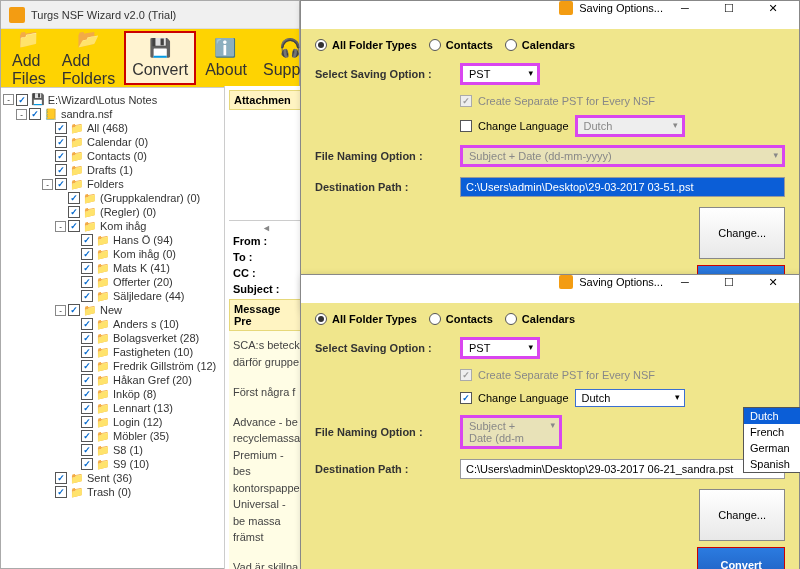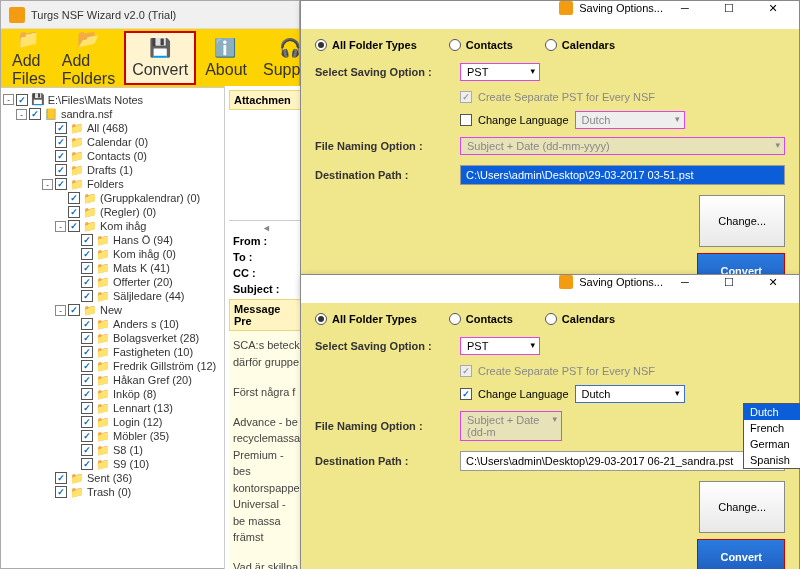--- a/index.html
+++ b/index.html
@@ -26,28 +26,28 @@
 .preview-hdr{background:#fff4c2;padding:3px 4px;font-weight:bold;border:1px solid #e6d87a}
 .preview-body{background:#fffde5;padding:6px 4px;font-size:9px;color:#444;line-height:1.5}
 .preview-lbl{font-weight:bold;text-align:left;padding:2px 4px}
 .dialog{position:absolute;width:500px;background:#f0e68c;border:1px solid #888;box-shadow:2px 2px 8px rgba(0,0,0,0.2)}
 .dlg-title{background:#fff;height:28px;display:flex;align-items:center;justify-content:flex-end;padding:0 4px 14px 8px}
 .dlg-title-left{display:flex;align-items:center;gap:6px}
 .dlg-ic{width:14px;height:14px;background:#f39c12;border-radius:2px}
 .win-ctrl{display:flex;gap:0}
 .win-btn{width:44px;height:26px;display:flex;align-items:center;justify-content:center;cursor:pointer;font-size:11px}
 .dlg-body{padding:10px 14px;background:#f0e68c}
-.radio-row{display:flex;gap:32px;margin-bottom:12px;align-items:center}
+.radio-row{display:flex;gap:12px;margin-bottom:12px;align-items:center}
 .radio{display:flex;align-items:center;gap:5px;cursor:pointer}
 .radio-dot{width:12px;height:12px;border:1px solid #555;border-radius:50%;display:flex;align-items:center;justify-content:center;background:#fff}
 .radio-dot.sel::after{content:"";width:6px;height:6px;background:#333;border-radius:50%}
 .radio-lbl{font-weight:bold}
 .form-row{display:flex;align-items:center;margin-bottom:10px}
 .form-lbl{width:145px;font-weight:bold;color:#333}
-.sel-box{background:#fff;border:1px solid #d946ef;padding:2px 18px 2px 6px;position:relative;cursor:pointer;min-width:80px}
+.sel-box{background:#fff;border:3px solid #d946ef;padding:2px 18px 2px 6px;position:relative;cursor:pointer;min-width:80px}
 .sel-box::after{content:"▾";position:absolute;right:4px;top:2px;font-size:9px}
 .chk-row{display:flex;align-items:center;gap:6px;margin-left:145px;margin-bottom:8px}
 .chk-sq{width:12px;height:12px;border:1px solid #555;background:#fff;display:flex;align-items:center;justify-content:center;cursor:pointer}
 .chk-sq.chk::after{content:"✓";font-size:9px;color:#0066cc;font-weight:bold}
 .chk-sq.grey{background:#eee;border-color:#aaa}
 .chk-sq.grey.chk::after{color:#999}
 .wide-sel{flex:1;min-width:0}
 .path-box{flex:1;background:#fff;border:1px solid #999;padding:3px 5px;color:#000}
 .path-box.hl{background:#0b5ed7;color:#fff}
 .btn-row{display:flex;justify-content:flex-end;margin-top:8px}
@@ -88,21 +88,21 @@
     <div class="tool-btn">
       <span class="tool-icon">🎧</span>
       <span class="tool-label">Support</span>
     </div>
   </div>
   <div class="tree-panel">
     <div class="tree-node">
       <span class="exp">-</span>
       <span class="cb chk"></span>
       <span>💾</span>
-      <span class="node-label" style="margin-left:3px">E:\Files\Mats Notes</span>
+      <span class="node-label" style="margin-left:3px">E:\Wizard\Lotus Notes</span>
     </div>
     <div class="tree-node">
       <span class="ind" style="width:13px"></span>
       <span class="exp">-</span>
       <span class="cb chk"></span>
       <span class="folder-ic">📒</span>
       <span class="node-label">sandra.nsf</span>
     </div>
     <div id="tree-items">
         <div class="tree-node">

